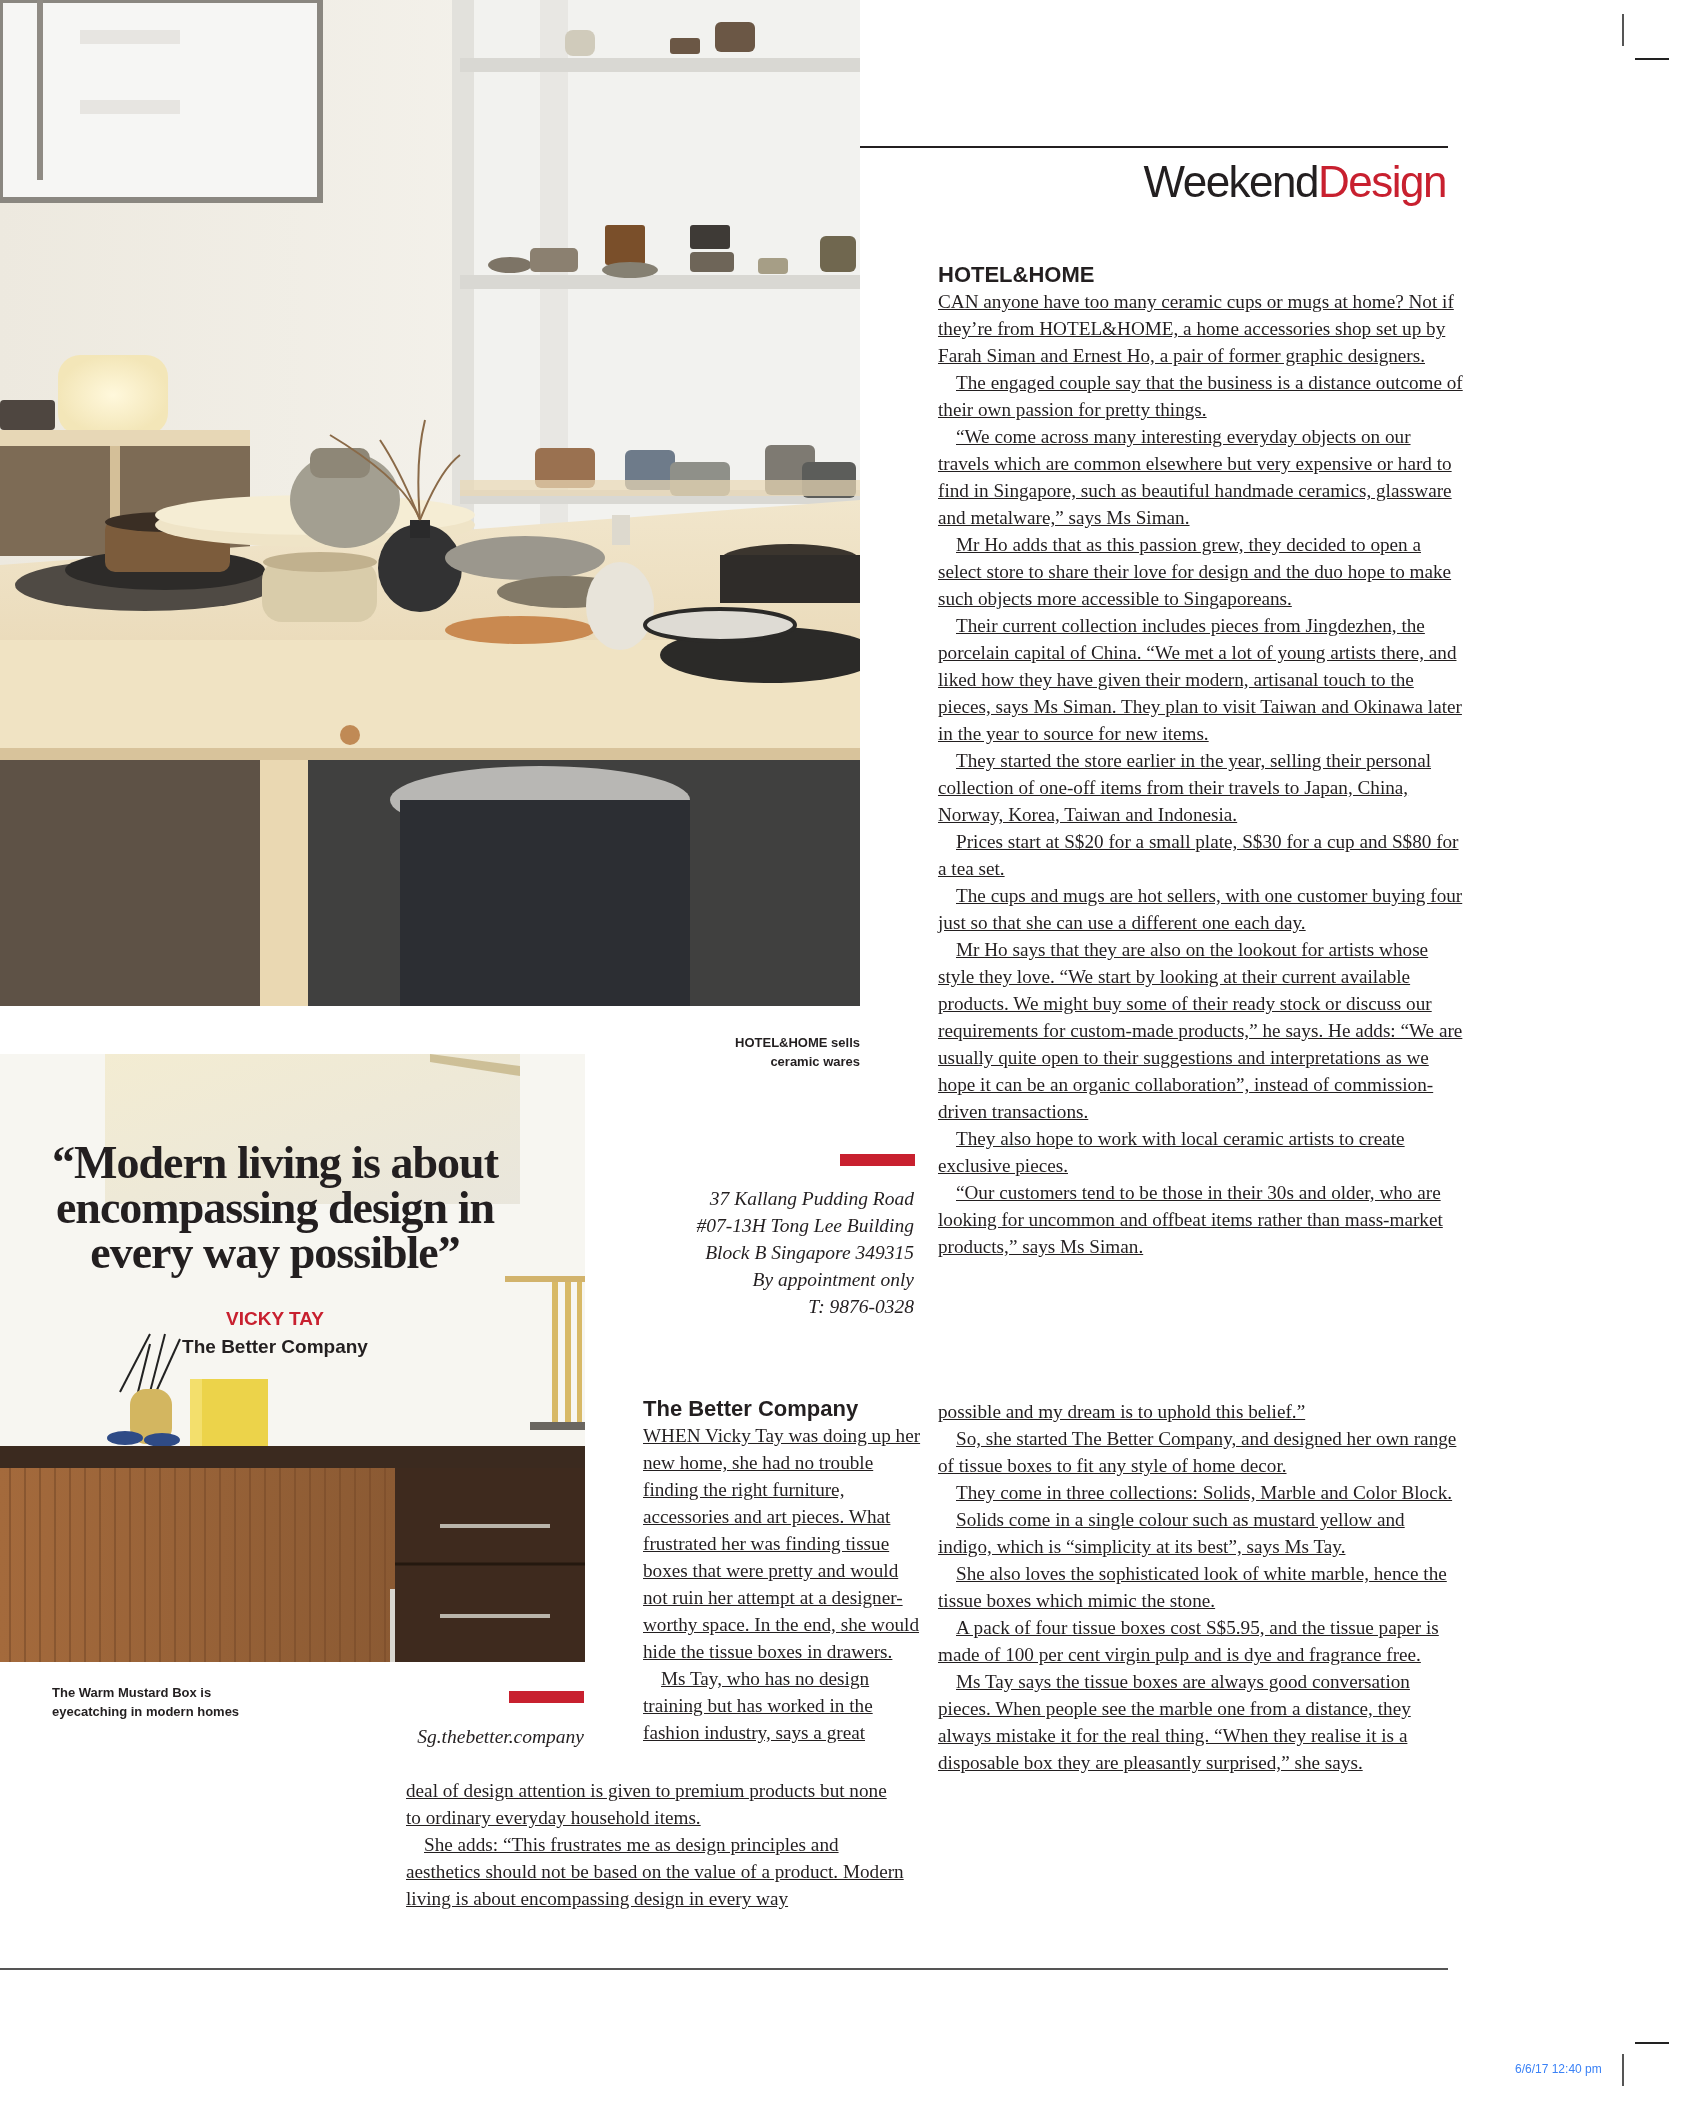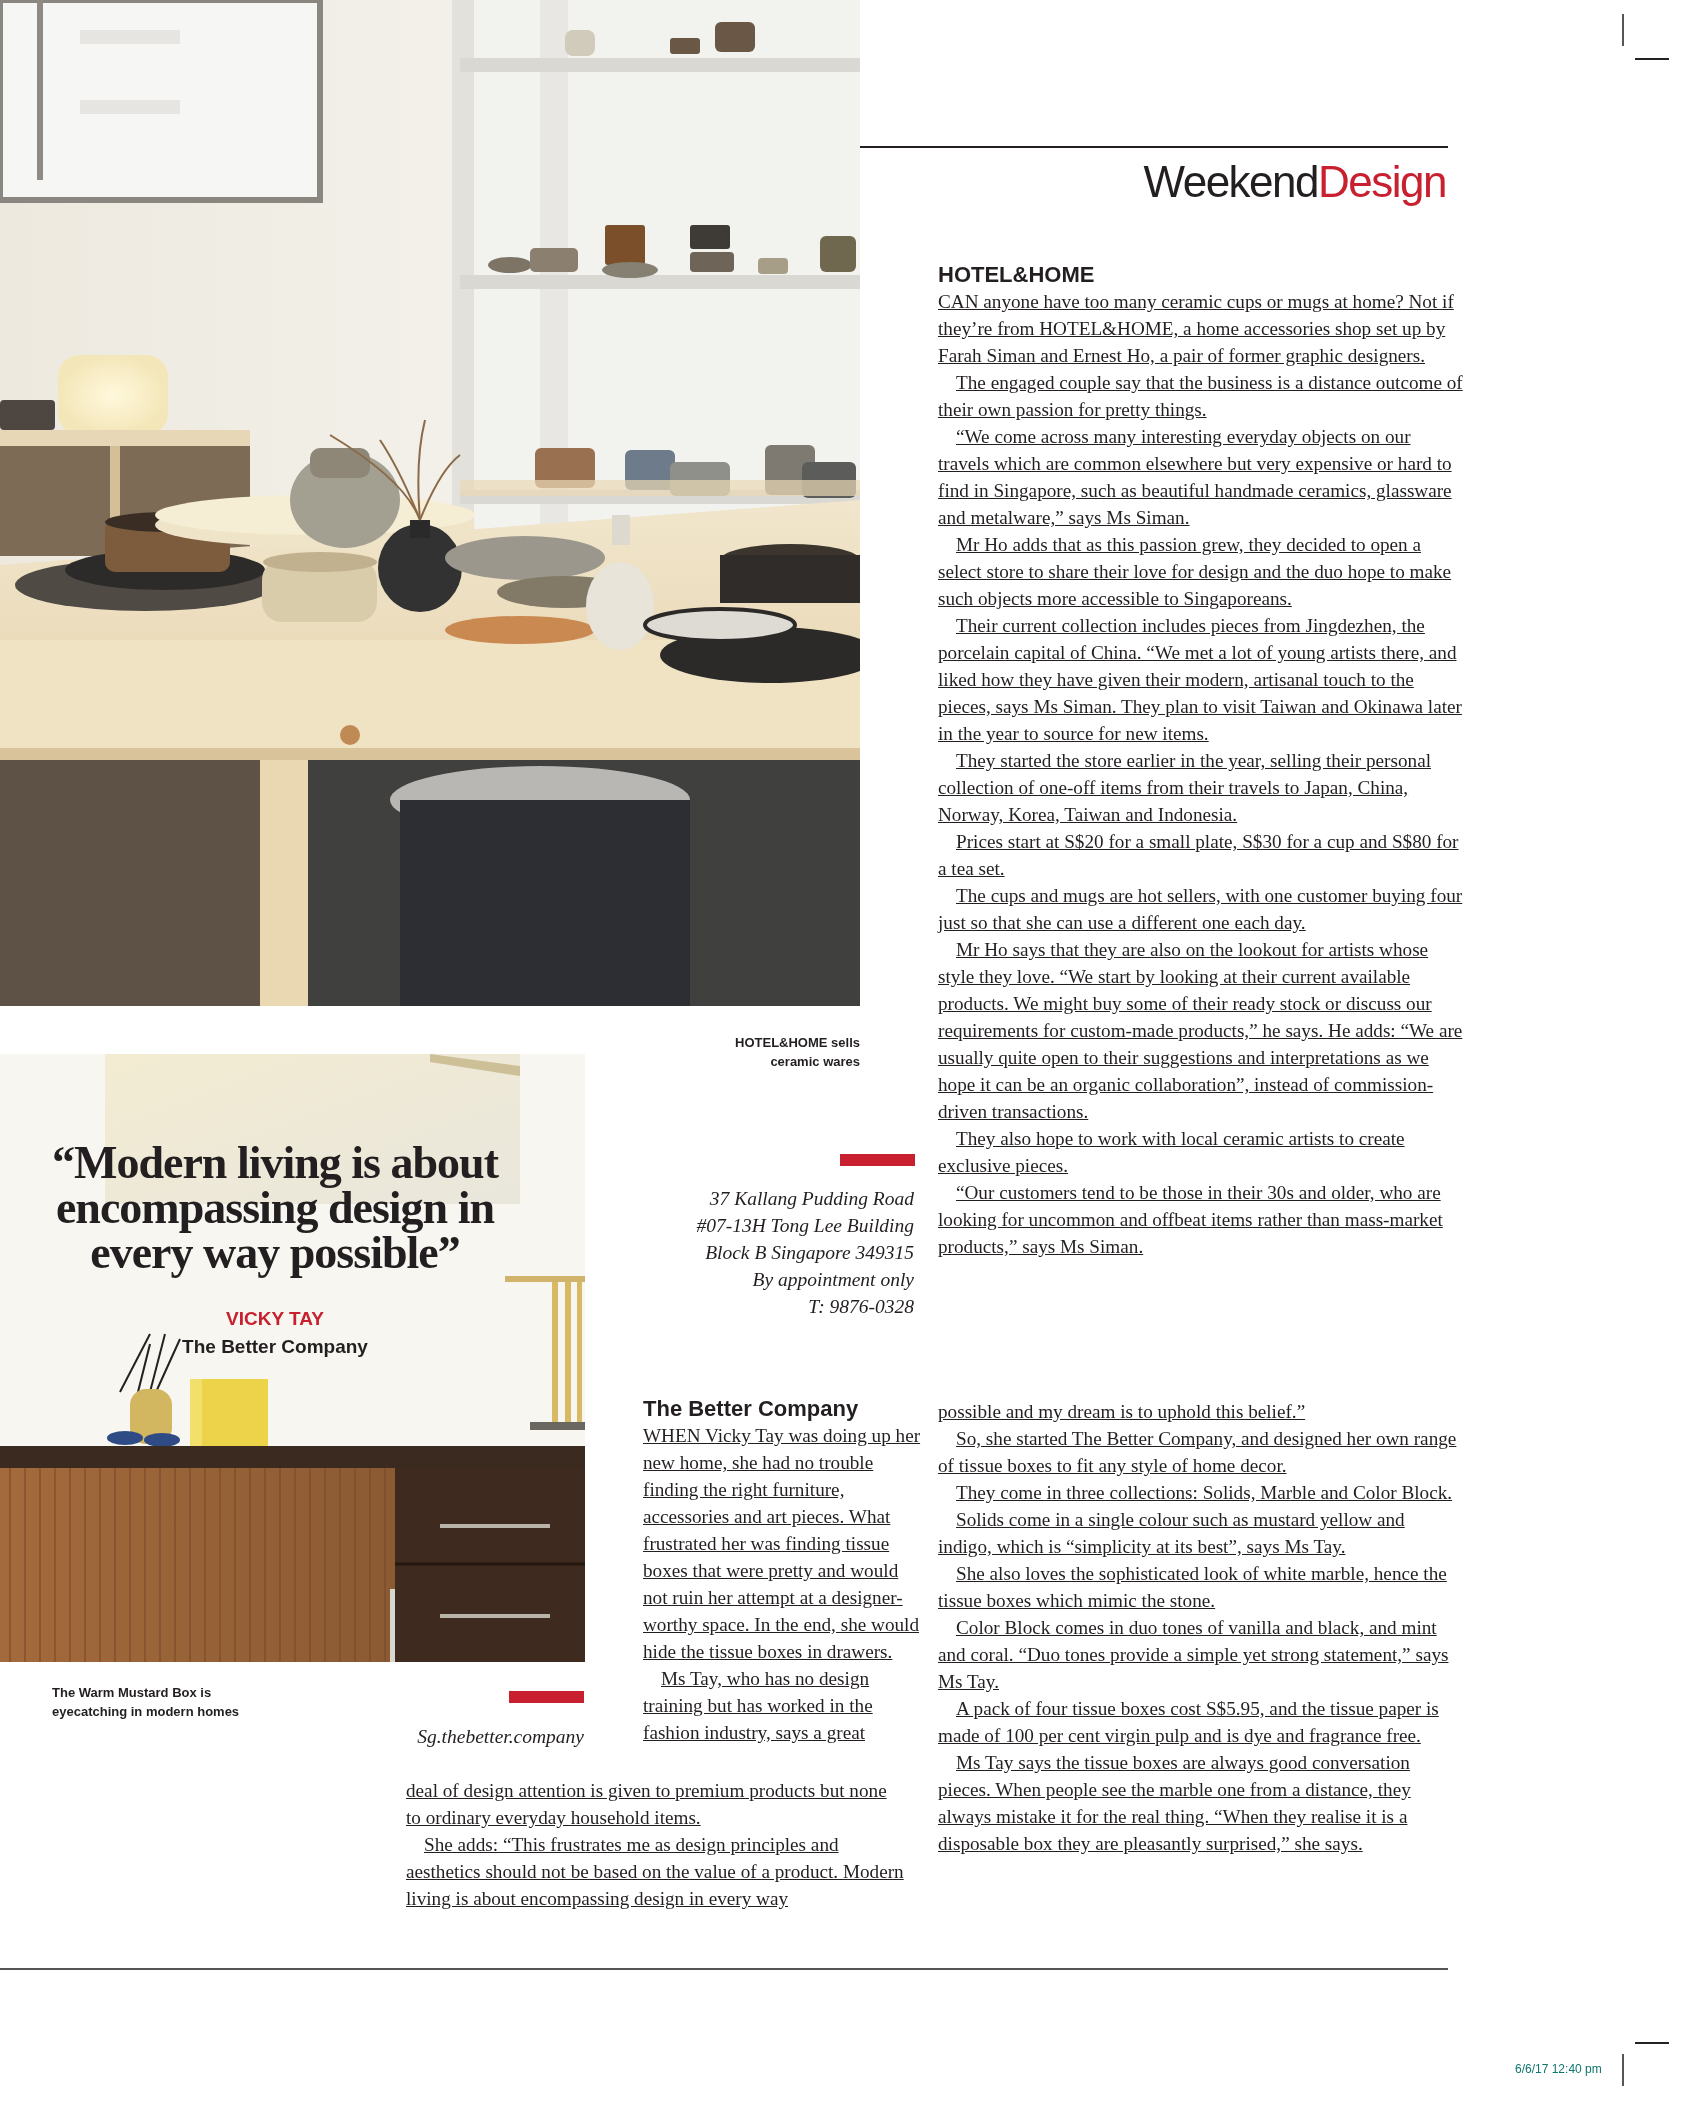--- a/index.html
+++ b/index.html
@@ -20,21 +20,21 @@
   
   .photo1{position:absolute;left:0;top:0;width:860px;height:1006px;overflow:hidden;background:#f4f1ea;}
   .photo2{position:absolute;left:0;top:1054px;width:585px;height:608px;overflow:hidden;background:#f6f4ee;}
   .caption{position:absolute;font-family:"Liberation Sans",sans-serif;font-weight:bold;font-size:13px;line-height:19px;color:#231f20;}
   .redbar{position:absolute;height:12px;background:#c8202f;}
   .italic-info{position:absolute;font-style:italic;font-size:19.5px;line-height:27px;text-align:right;}
   .pullquote{position:absolute;left:40px;top:1140px;width:470px;text-align:center;font-size:46px;line-height:45px;letter-spacing:-1px;color:#231f20;font-weight:bold;}
   .pq-name{position:absolute;left:40px;top:1308px;width:470px;text-align:center;font-family:"Liberation Sans",sans-serif;font-weight:bold;color:#c8202f;font-size:19px;}
   .pq-company{position:absolute;left:40px;top:1336px;width:470px;text-align:center;font-family:"Liberation Sans",sans-serif;font-weight:bold;color:#231f20;font-size:19px;}
   .footer-rule{position:absolute;left:0;top:1968px;width:1448px;height:2px;background:#555;}
-  .timestamp{position:absolute;left:1515px;top:2062px;font-family:"Liberation Sans",sans-serif;font-size:12px;color:#0f766e;}
+  .timestamp{position:absolute;left:1515px;top:2062px;font-family:"Liberation Sans",sans-serif;font-size:12px;color:#3b82f6;}
 </style>
 </head>
 <body>
 
 <div class="crop-v" style="left:1622px;top:14px;height:32px;"></div>
 <div class="crop-h" style="left:1635px;top:58px;width:34px;"></div>
 <div class="crop-v" style="left:1622px;top:2054px;height:32px;"></div>
 <div class="crop-h" style="left:1635px;top:2042px;width:34px;"></div>
 
 <div class="photo1" title="Ceramic plates, bowls and vases on a wooden table with shelves of ceramic cups behind">
@@ -276,19 +276,18 @@
   <p class="first">deal of design attention is given to premium products but none to ordinary everyday household items.</p>
   <p>She adds: “This frustrates me as design principles and aesthetics should not be based on the value of a product. Modern living is about encompassing design in every way</p>
 </div>
 
 <div class="col" style="left:938px;top:1398px;width:520px;">
   <p class="first">possible and my dream is to uphold this belief.”</p>
   <p>So, she started The Better Company, and designed her own range of tissue boxes to fit any style of home decor.</p>
   <p>They come in three collections: Solids, Marble and Color Block.</p>
   <p>Solids come in a single colour such as mustard yellow and indigo, which is “simplicity at its best”, says Ms Tay.</p>
   <p>She also loves the sophisticated look of white marble, hence the tissue boxes which mimic the stone.</p>
-  <p>Color Block comes in duo tones of vanilla and black, and mint and coral. “Duo tones provide a simple yet strong statement,” says Ms Tay.</p>
   <p>A pack of four tissue boxes cost S$5.95, and the tissue paper is made of 100 per cent virgin pulp and is dye and fragrance free.</p>
   <p>Ms Tay says the tissue boxes are always good conversation pieces. When people see the marble one from a distance, they always mistake it for the real thing. “When they realise it is a disposable box they are pleasantly surprised,” she says.</p>
 </div>
 
 <div class="footer-rule"></div>
 <div class="timestamp">6/6/17   12:40 pm</div>
 
 </body></html>

